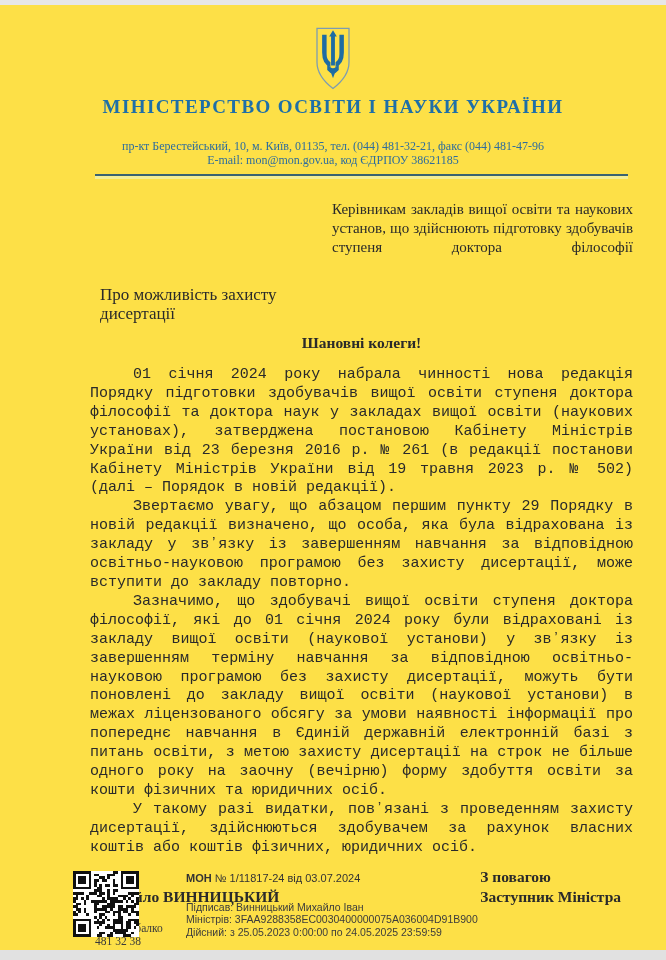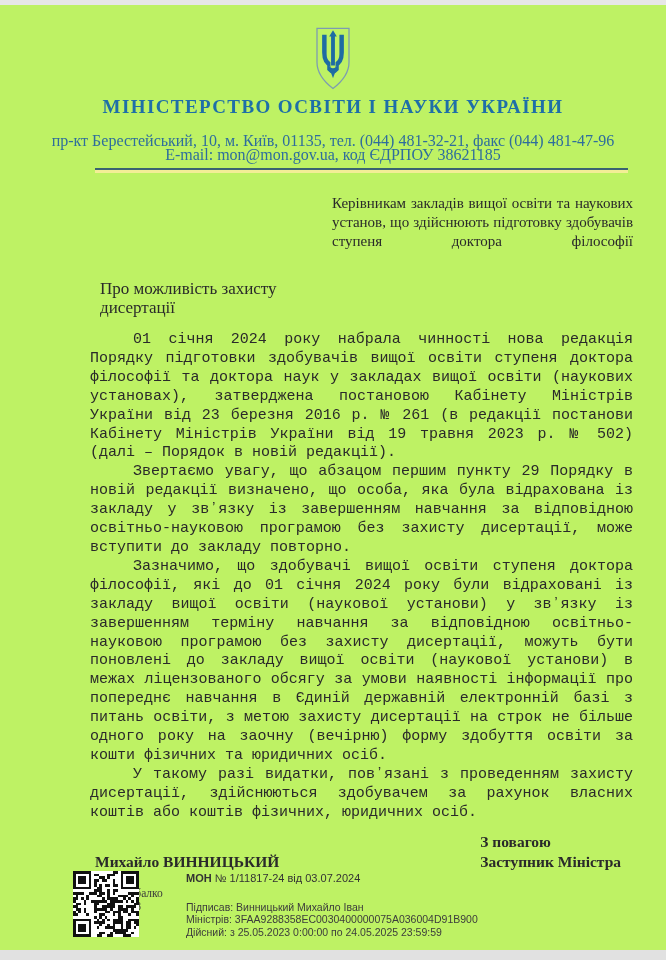--- a/index.html
+++ b/index.html
@@ -1,20 +1,20 @@
 <!DOCTYPE html>
 <html><head>
 <meta charset="utf-8">
 <style>
   html,body{margin:0;padding:0;background:#e9e9e9;}
   .photo{
     position:relative;
     width:666px;height:960px;
     margin:0 auto;
-    background:#bef264;
+    background:#fde047;
     overflow:hidden;
     font-family:"Liberation Serif","DejaVu Serif",serif;
     color:#2a2a2a;
   }
   .band-top{position:absolute;top:0;left:0;width:100%;height:5px;background:#e7e7e7;}
   .band-bottom{position:absolute;bottom:0;left:0;width:100%;height:10px;background:#e1e1e1;}
 
   
   .emblem-wrap{display:flex;justify-content:center;padding-top:27px;}
   .emblem-wrap svg{width:40px;height:64px;display:block;}
@@ -23,23 +23,23 @@
     text-align:center;
     font-weight:bold;
     font-size:19px;
     letter-spacing:1.4px;
     color:#1e6fa8;
     white-space:nowrap;
   }
   .addr{
     text-align:center;
     color:#2e6d9d;
-    font-size:16px;
+    font-size:12px;
     line-height:13.5px;
-    margin-top:16px;
+    margin-top:22px;
   }
   .divider{
     margin:7px 38px 0 95px;
     height:3px;
     background:#f3ee96;
     border-top:2.5px solid #3a6371;
   }
 
   
   .addressee{
@@ -136,20 +136,21 @@
     <div>пр-кт Берестейський, 10, м. Київ, 01135, тел. (044) 481-32-21, факс (044) 481-47-96</div>
     <div>E-mail: mon@mon.gov.ua, код ЄДРПОУ 38621185</div>
   </div>
 
   <div class="divider"></div>
 
   <div class="addressee">Керівникам закладів вищої освіти та наукових установ, що здійснюють підготовку здобувачів ступеня доктора філософії</div>
 
   <div class="subject">Про можливість захисту дисертації</div>
 
+  <div class="salutation">Шановні колеги!</div>
 
   <div class="body-text">
     <p>01 січня 2024 року набрала чинності нова редакція Порядку підготовки здобувачів вищої освіти ступеня доктора філософії та доктора наук у закладах вищої освіти (наукових установах), затверджена постановою Кабінету Міністрів України від 23 березня 2016 р. № 261 (в редакції постанови Кабінету Міністрів України від 19 травня 2023 р. № 502) (далі – Порядок в новій редакції).</p>
     <p>Звертаємо увагу, що абзацом першим пункту 29 Порядку в новій редакції визначено, що особа, яка була відрахована із закладу у звʼязку із завершенням навчання за відповідною освітньо-науковою програмою без захисту дисертації, може вступити до закладу повторно.</p>
     <p>Зазначимо, що здобувачі вищої освіти ступеня доктора філософії, які до 01 січня 2024 року були відраховані із закладу вищої освіти (наукової установи) у звʼязку із завершенням терміну навчання за відповідною освітньо-науковою програмою без захисту дисертації, можуть бути поновлені до закладу вищої освіти (наукової установи) в межах ліцензованого обсягу за умови наявності інформації про попереднє навчання в Єдиній державній електронній базі з питань освіти, з метою захисту дисертації на строк не більше одного року на заочну (вечірню) форму здобуття освіти за кошти фізичних та юридичних осіб.</p>
     <p>У такому разі видатки, повʼязані з проведенням захисту дисертації, здійснюються здобувачем за рахунок власних коштів або коштів фізичних, юридичних осіб.</p>
   </div>
 
   <div class="sig-row">
     <div>Михайло ВИННИЦЬКИЙ</div>

